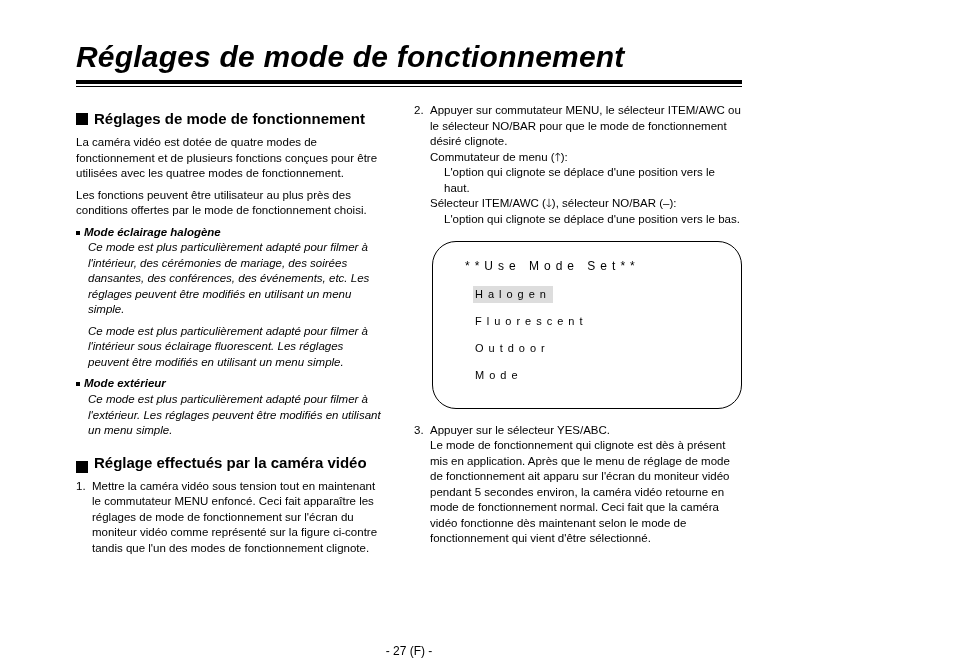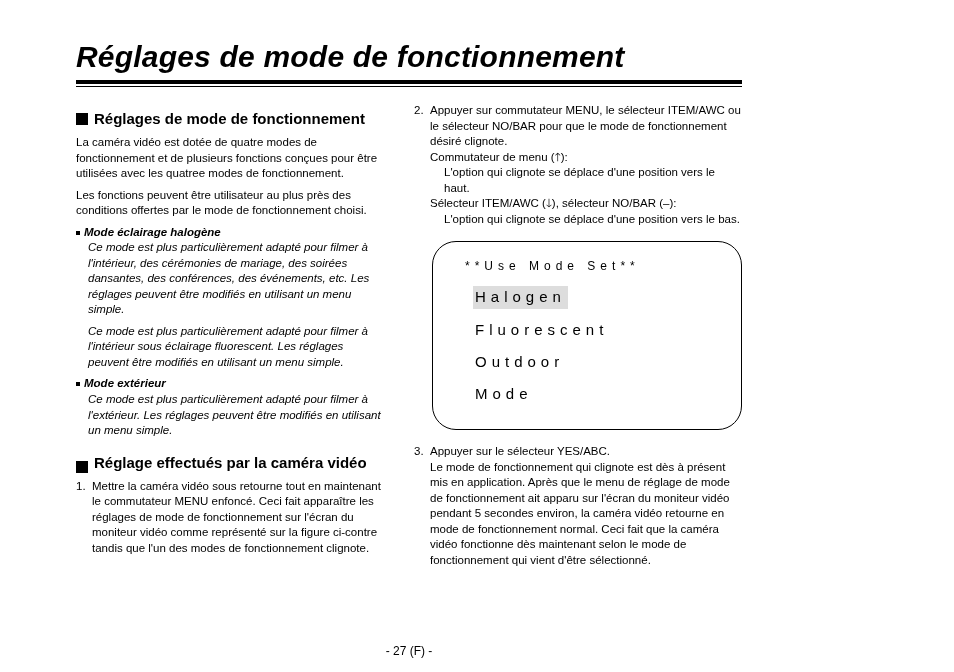--- a/index.html
+++ b/index.html
@@ -99,21 +99,21 @@
     width: 310px;
     padding: 12px 18px 14px 24px;
     box-sizing: border-box;
   }
   .menu-title {
     font-size: 12px;
     letter-spacing: 5px;
     margin: 4px 0 12px 8px;
   }
   .menu-item {
-    font-size: 15px;
+    font-size: 11px;
     letter-spacing: 5px;
     margin: 0 0 10px 16px;
     display: inline-block;
     padding: 1px 2px;
   }
   .menu-item.selected {
     background: #ddd;
   }
   .footer {
     position: absolute;
@@ -164,21 +164,21 @@
       </div>
 
 
       <div class="section-head" style="margin-top:14px;align-items:flex-end;">
         <span class="sq"></span>
         <span>Réglage effectués par la caméra vidéo</span>
       </div>
 
       <div class="ol-item">
         <div class="ol-num">1.</div>
-        <div class="ol-body">Mettre la caméra vidéo sous retourne tout en maintenant le commutateur MENU enfoncé. Ceci fait apparaître les réglages de mode de fonctionnement sur l'écran du moniteur vidéo comme représenté sur la figure ci-contre tandis que l'un des modes de fonctionnement clignote.</div>
+        <div class="ol-body">Mettre la caméra vidéo sous tension tout en maintenant le commutateur MENU enfoncé. Ceci fait apparaître les réglages de mode de fonctionnement sur l'écran du moniteur vidéo comme représenté sur la figure ci-contre tandis que l'un des modes de fonctionnement clignote.</div>
       </div>
 
     </div>
 
     <div class="col">
 
       <div class="ol-item">
         <div class="ol-num">2.</div>
         <div class="ol-body">
           <div>Appuyer sur commutateur MENU, le sélecteur ITEM/AWC ou le sélecteur NO/BAR pour que le mode de fonctionnement désiré clignote.</div>

